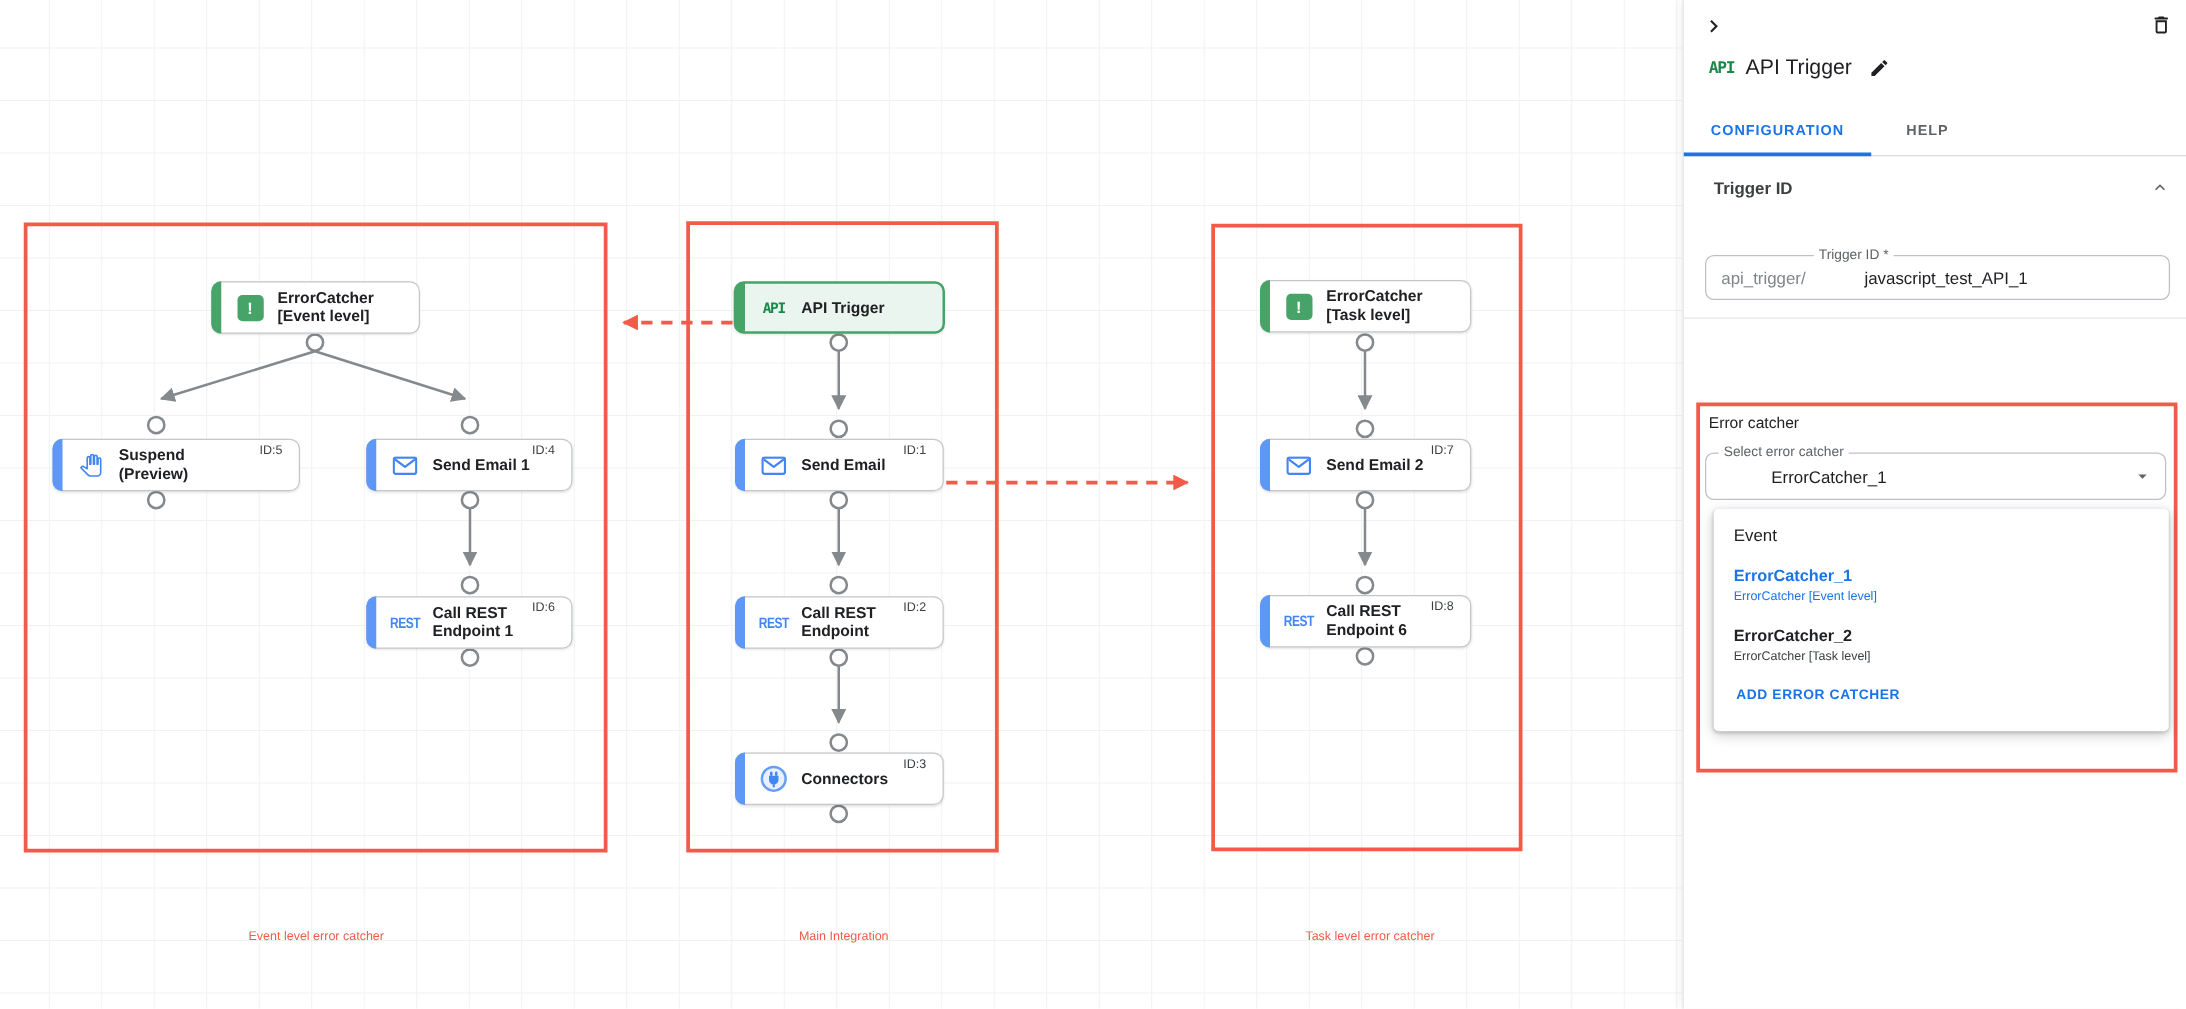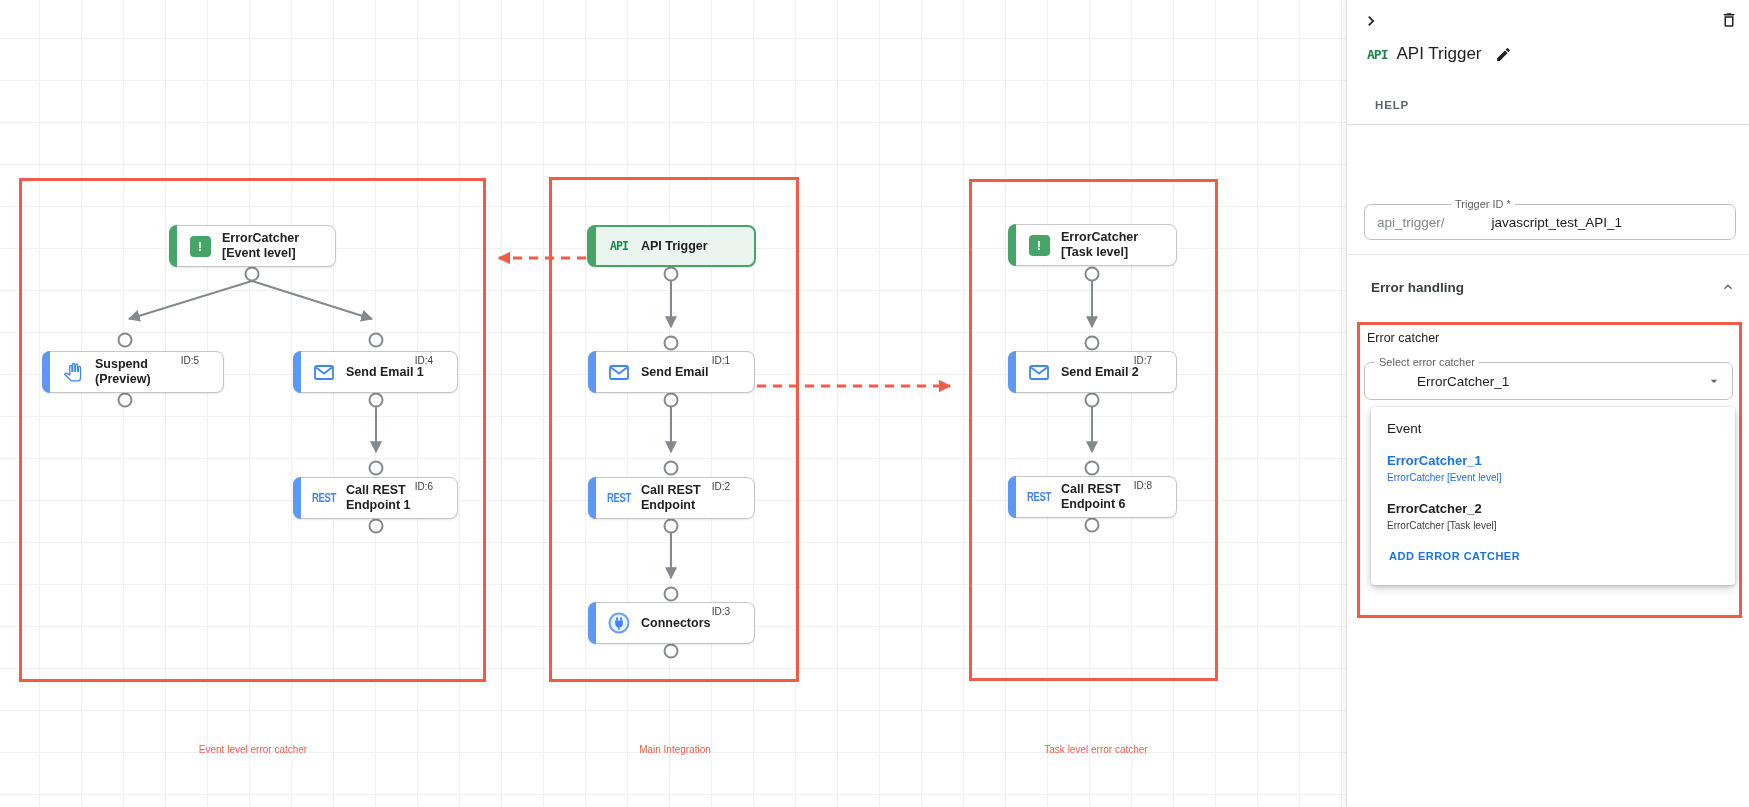--- a/index.html
+++ b/index.html
@@ -22,21 +22,21 @@
     border:1px solid #c3c7ca;border-radius:8px;display:flex;align-items:center;
     box-shadow:0 1px 2px rgba(0,0,0,.10);
   }
   .node .bar{position:absolute;left:-1px;top:-1px;bottom:-1px;width:8px;border-radius:8px 0 0 8px;}
   .bar-green{background:#47a469;}
   .bar-blue{background:#5e97f6;}
   .node-api{background:#eaf5ef;border:2px solid #47a469;}
   .nicon{margin-left:17px;width:26px;display:flex;align-items:center;justify-content:center;flex:none;}
   .nlabel{margin-left:9px;font-size:12.5px;font-weight:700;color:#202124;line-height:1.18;}
   .nlabel span{display:block;}
-  .nid{position:absolute;top:3px;right:24px;font-size:10px;color:#3c4043;font-weight:400;}
+  .nid{position:absolute;top:3px;right:13px;font-size:10px;color:#3c4043;font-weight:400;}
   .alert-sq{
     width:21px;height:21px;background:#47a469;border-radius:4px;color:#fff;
     display:flex;align-items:center;justify-content:center;font-weight:700;font-size:13px;
   }
   .api-glyph{font-family:"DejaVu Sans Mono",monospace;font-weight:700;font-size:11.5px;color:#1d8649;letter-spacing:-1px;}
   .rest-glyph{font-weight:700;font-size:12px;color:#4285f4;transform:scaleX(.8);letter-spacing:-.5px;}
   
   .panel{
     position:absolute;left:1346px;top:0;width:403px;height:807px;background:#fff;
     border-left:1px solid #e0e2e5;box-shadow:-3px 0 6px rgba(0,0,0,.05);
@@ -144,21 +144,21 @@
     <span class="bar bar-green"></span>
     <span class="nicon">
         <span class="alert-sq">!</span>
       </span>
     <span class="nlabel">
         <span>ErrorCatcher</span>
         <span>[Event level]</span>
       </span>
   </div>
 
-  <div class="node" style="left:42px;top:351px;width:182px">
+  <div class="node" style="left:42px;top:351px;width:198px">
     <span class="bar bar-blue"></span>
     <span class="nicon">
       <svg width="18" height="19" viewBox="0 0 25 25">
           <path d="M23 5.5V20c0 2.2-1.8 4-4 4h-7.3c-1.08 0-2.1-.43-2.85-1.19L1 14.83s1.26-1.23 1.3-1.25c.22-.19.49-.29.79-.29.22 0 .42.06.6.16.04.01 4.31 2.46 4.31 2.46V4c0-.83.67-1.5 1.5-1.5S11 3.17 11 4v7h1V1.5c0-.83.67-1.5 1.5-1.5S15 .67 15 1.5V11h1V2.5c0-.83.67-1.5 1.5-1.5s1.5.67 1.5 1.5V11h1V5.5c0-.83.67-1.5 1.5-1.5s1.5.67 1.5 1.5z" fill="#fff" stroke="#4285f4" stroke-width="1.8" stroke-linejoin="round"></path>
         </svg>
     </span>
     <span class="nlabel">
         <span>Suspend</span>
         <span>(Preview)</span>
       </span>
@@ -304,40 +304,41 @@
     <span class="p-logo">API</span>
     <span class="p-title-text">API Trigger</span>
     <span class="p-pencil">
       <svg width="17" height="17" viewBox="0 0 24 24">
           <path d="M3 17.25V21h3.75L17.81 9.94l-3.75-3.75L3 17.25zM20.71 7.04a.996.996 0 0 0 0-1.41l-2.34-2.34a.996.996 0 0 0-1.41 0l-1.83 1.83 3.75 3.75 1.83-1.83z" fill="#202124"></path>
         </svg>
     </span>
   </div>
 
   <div class="tabs">
+    <div class="tab tab-config">CONFIGURATION</div>
     <div class="tab tab-help">HELP</div>
   </div>
 
+  <div class="sec-head" style="top:142px">
+    <span class="sec-title">Trigger ID</span>
+    <span class="caret">
+      <svg width="16" height="16" viewBox="0 0 24 24">
+          <path d="m12 8-6 6 1.41 1.41L12 10.83l4.59 4.58L18 14z" fill="#5f6368"></path>
+        </svg>
+    </span>
+  </div>
 
   <div class="field" style="left:17px;top:204px;width:372px;height:36px">
     <span class="float-label" style="left:86px">Trigger ID *</span>
     <span class="prefix">api_trigger/</span>
     <span class="fval">javascript_test_API_1</span>
   </div>
 
   <div class="divider" style="top:254px"></div>
 
-  <div class="sec-head" style="top:279px">
-    <span class="sec-title">Error handling</span>
-    <span class="caret">
-      <svg width="16" height="16" viewBox="0 0 24 24">
-          <path d="m12 8-6 6 1.41 1.41L12 10.83l4.59 4.58L18 14z" fill="#5f6368"></path>
-        </svg>
-    </span>
-  </div>
 
   <div class="red-highlight" style="left:10px;top:322px;width:385px;height:296px"></div>
 
   <div class="ec-label">Error catcher</div>
 
   <div class="field" style="left:17px;top:362px;width:369px;height:38px">
     <span class="float-label" style="left:10px">Select error catcher</span>
     <span class="fval" style="margin-left:0">ErrorCatcher_1</span>
     <span class="sel-arrow">
       <svg width="16" height="16" viewBox="0 0 24 24">

